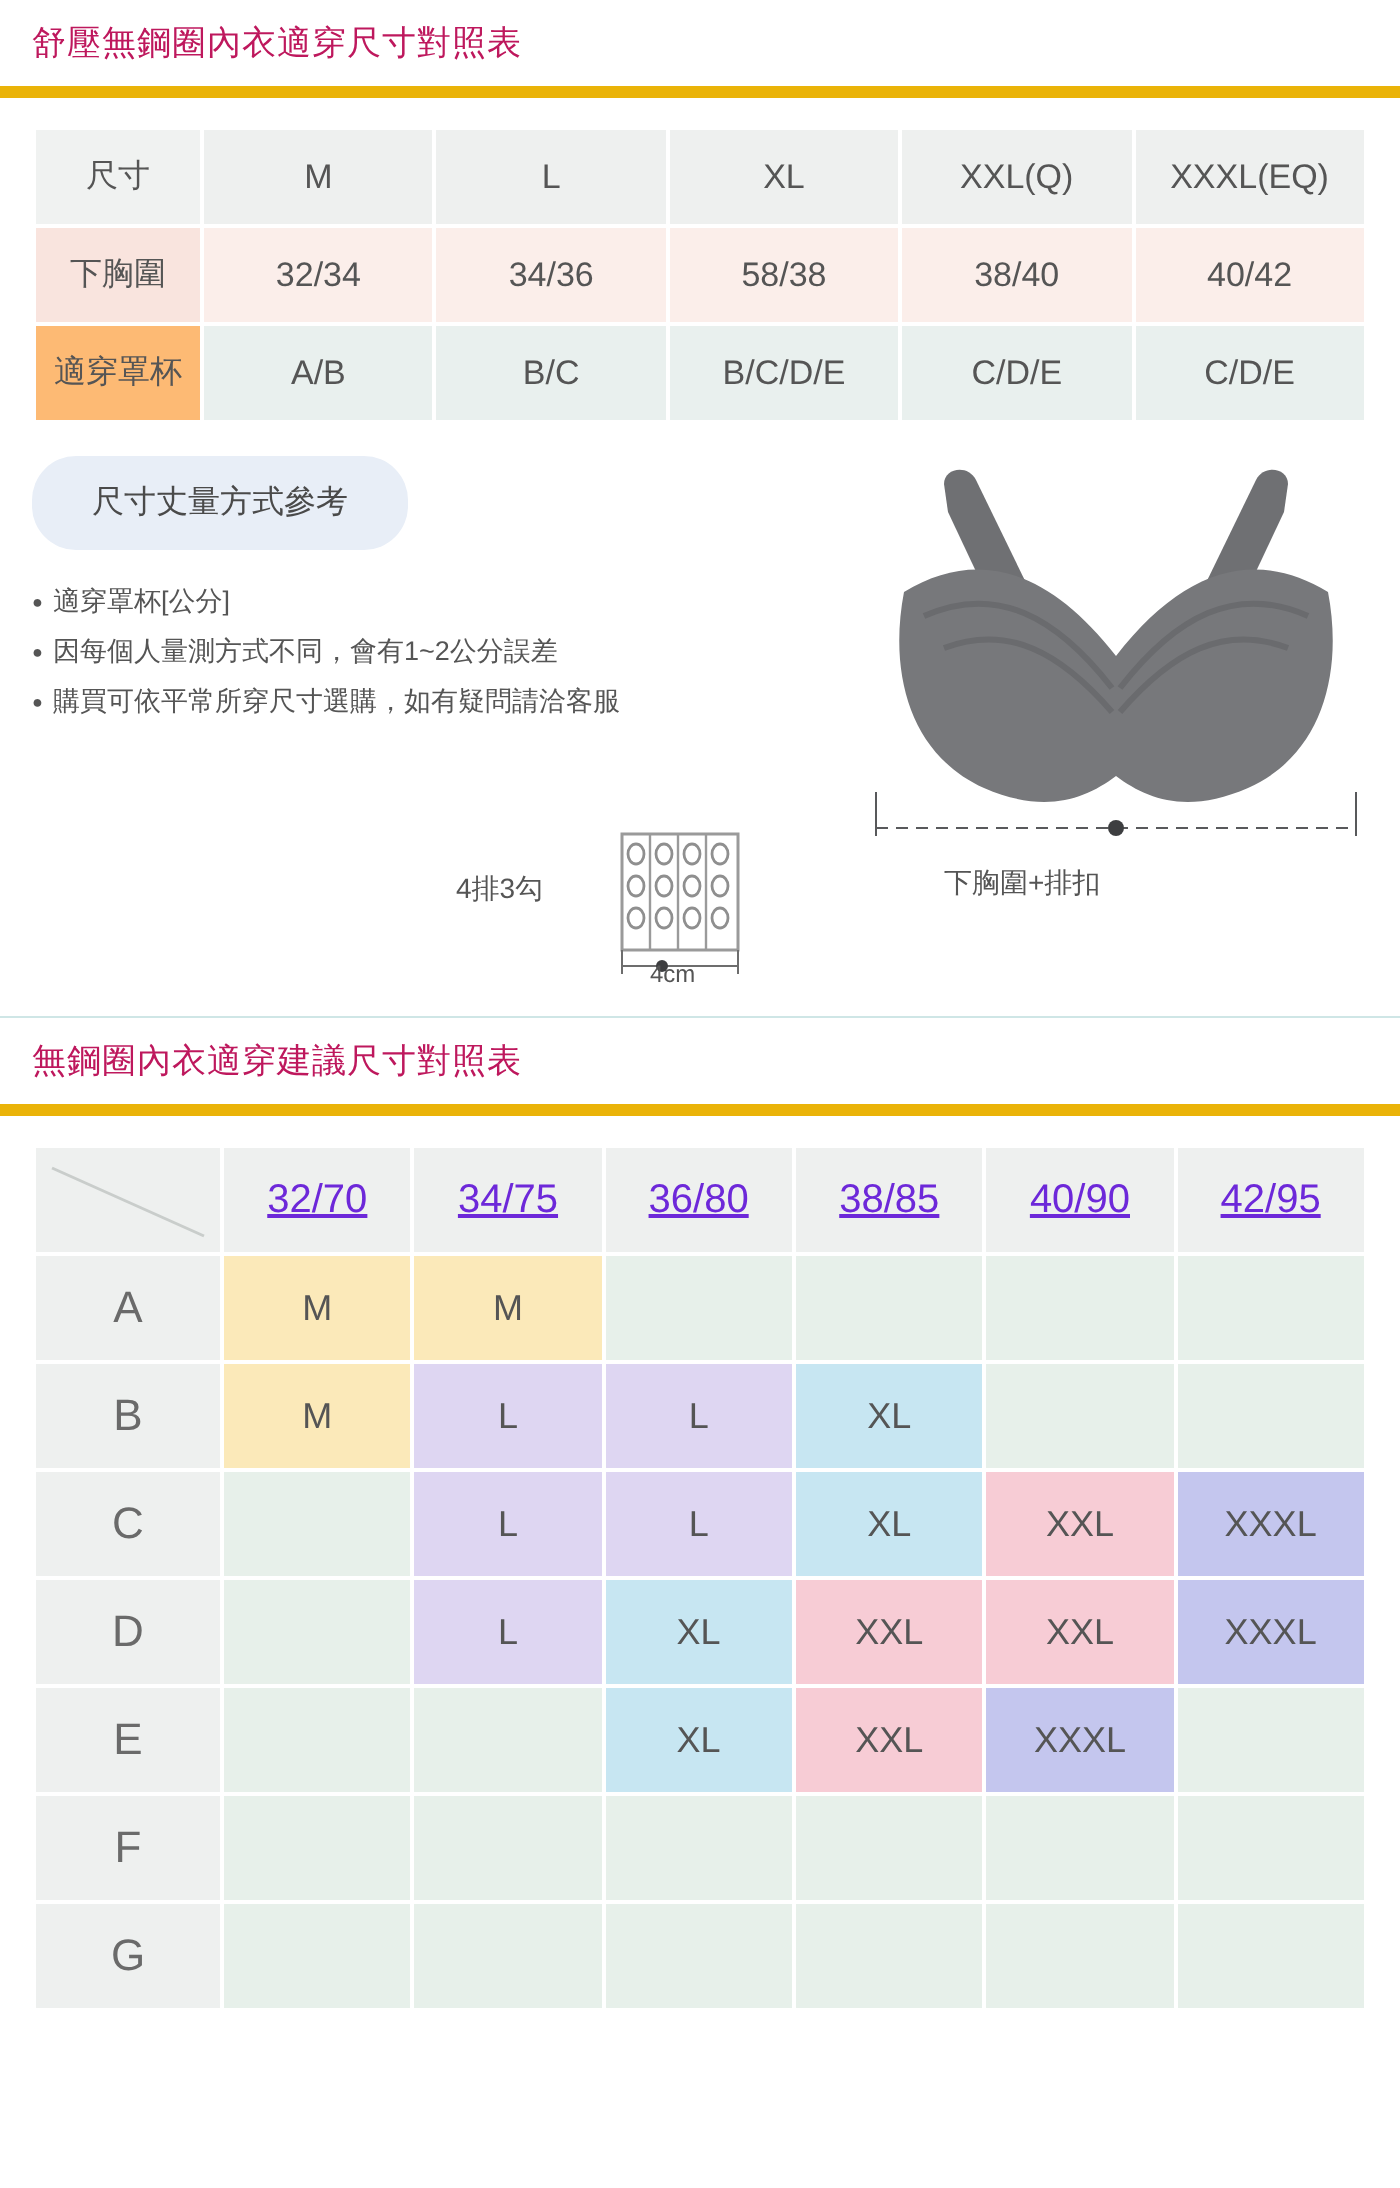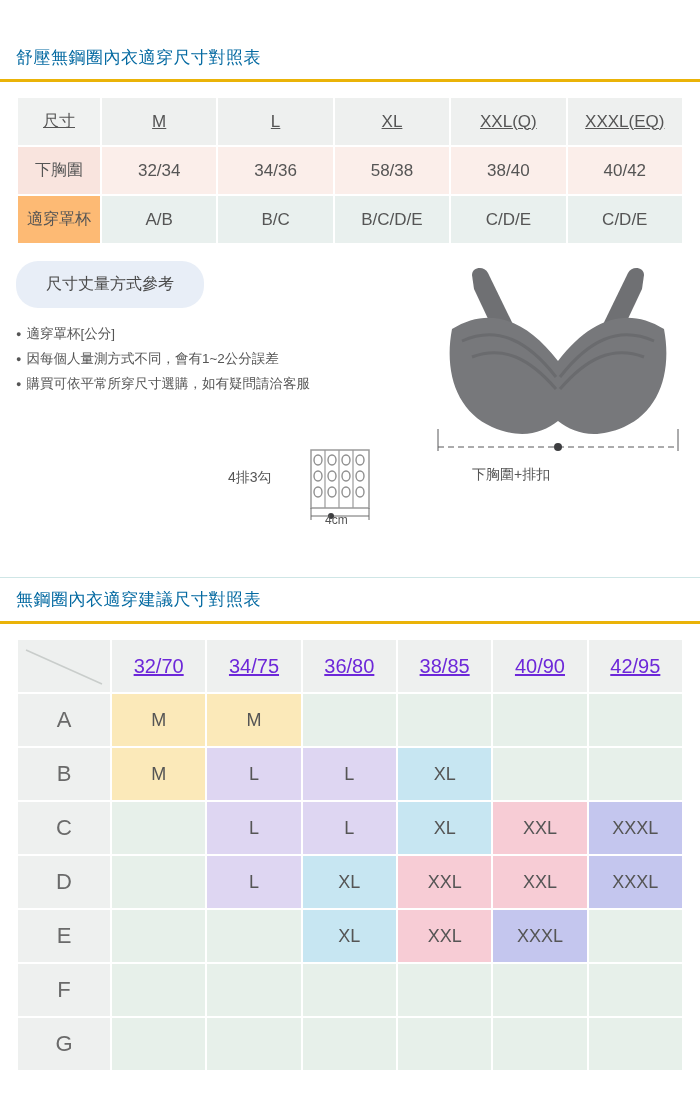--- a/index.html
+++ b/index.html
@@ -11,46 +11,45 @@
     width: 700px; height: 1094px;
     font-family: "Liberation Sans", sans-serif;
     color: #4a4a4a;
     position: relative;
     overflow: hidden;
   }
 
   
   .section-header {
     border-top: 1px solid #cfe6e6;
-    border-bottom: 3px solid #eab308;
+    border-bottom: 6px solid #eab308;
     padding: 10px 16px;
     font-size: 17px;
-    color: #0369a1;
+    color: #be185d;
     letter-spacing: 0.5px;
-    margin-top: 36px;
   }
   .section-header.first { border-top: none; }
 
   
   .top-table {
     width: 668px;
     margin: 14px 16px 0 16px;
     border-collapse: separate;
     border-spacing: 2px;
     table-layout: fixed;
   }
   .top-table td {
     height: 47px;
     text-align: center;
     vertical-align: middle;
     font-size: 17px;
     color: #555;
   }
   .top-table .lbl { width: 82px; font-size: 16px; }
-  .row1 td { background: #eef0ef; text-decoration: underline; }
+  .row1 td { background: #eef0ef; }
   .row1 .lbl { background: #f0f2f1; }
   .row2 td { background: #fbeeea; }
   .row2 .lbl { background: #f9e4de; }
   .row3 td { background: #e9f0ee; }
   .row3 .lbl { background: #fdba74; }
 
   
   .measure-wrap {
     position: relative;
     height: 280px;

